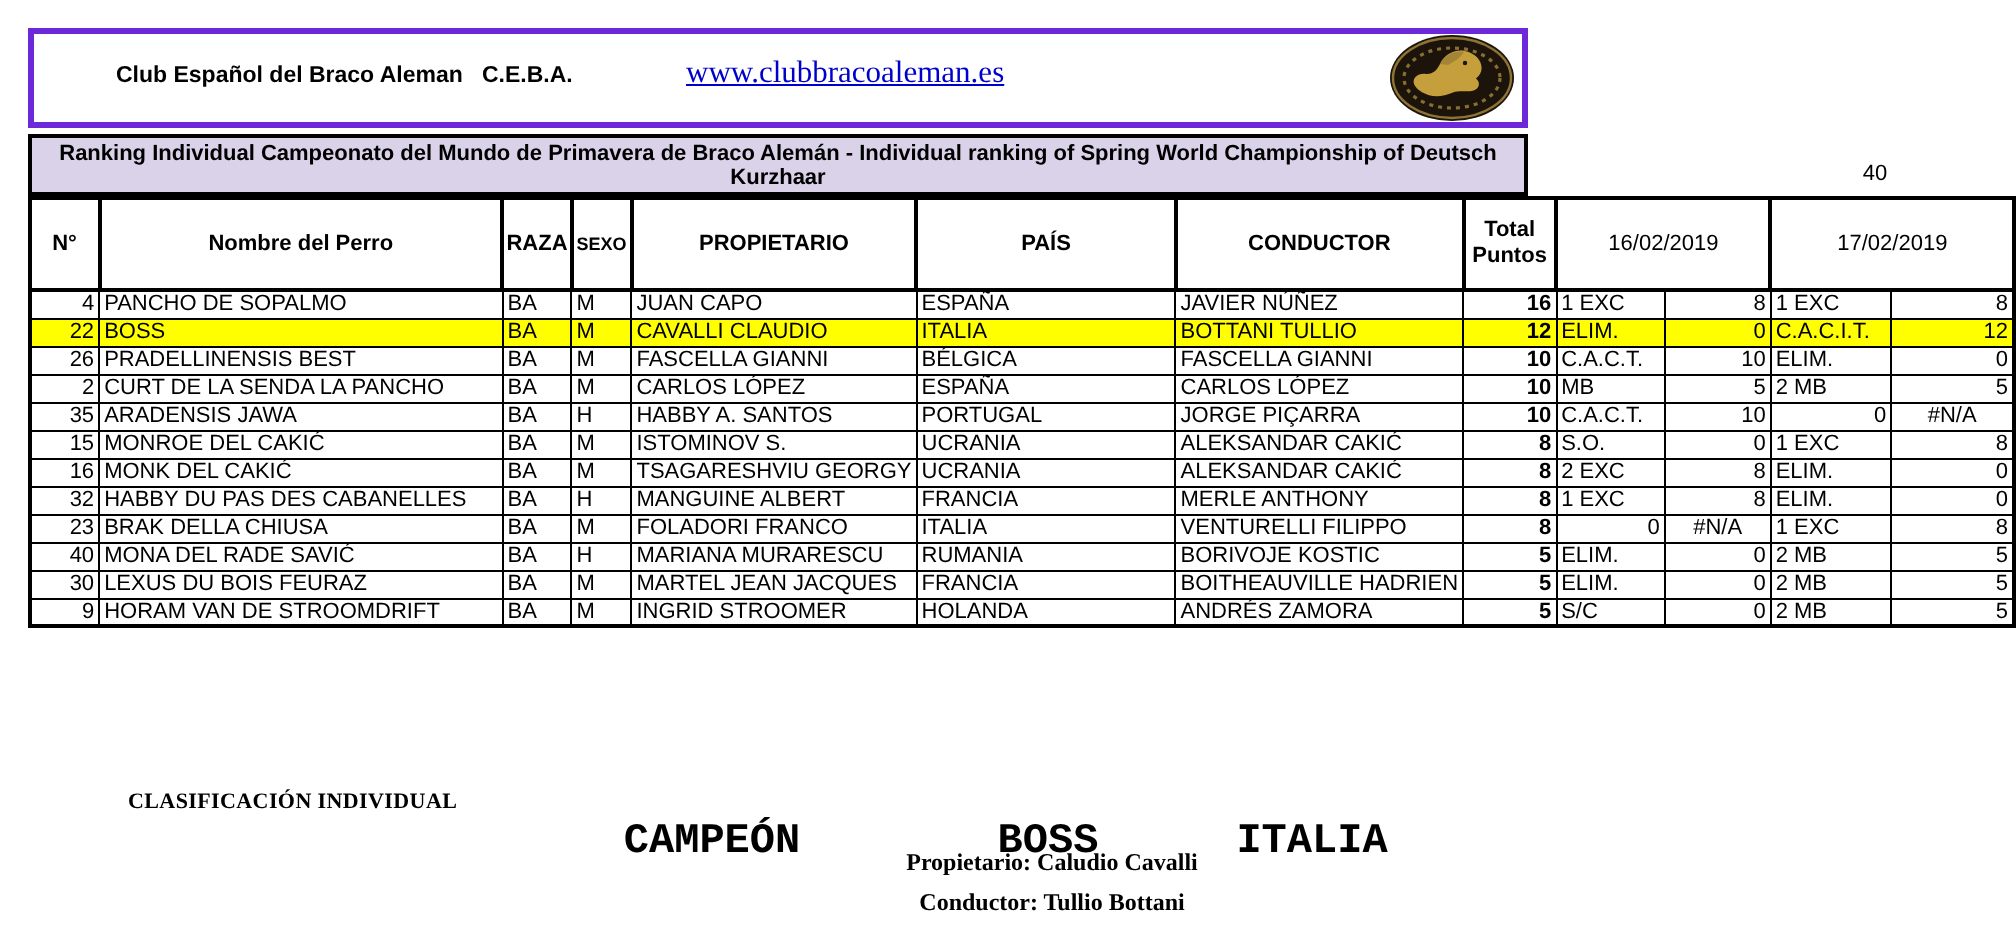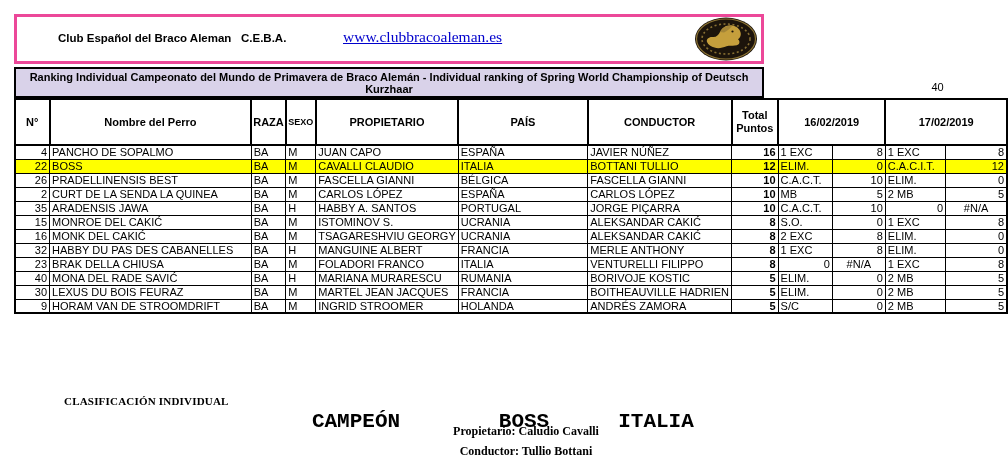--- a/index.html
+++ b/index.html
@@ -7,21 +7,21 @@
   }
   *{box-sizing:border-box;}
   html,body{margin:0;padding:0;background:#ffffff;}
   .page{
     position:relative; width:1008px; height:467px; background:#fff;
     font-family:"Liberation Sans", sans-serif; color:#000; overflow:hidden;
   }
   
   .top-box{
     position:absolute; left:14px; top:14px; width:750px; height:50px;
-    border:3px solid #ec4899; background:#fff;
+    border:3px solid #6d28d9; background:#fff;
   }
   .club-name{
     position:absolute; left:41px; top:15px; font-size:11.5px; font-weight:bold;
     white-space:pre;
   }
   .club-url{
     position:absolute; left:326px; top:11px;
     font-family:"Liberation Serif", serif; font-size:15.5px;
     color:var(--link); text-decoration:underline; cursor:pointer; white-space:pre;
   }
@@ -47,21 +47,21 @@
     position:absolute; left:14px; top:98px;
     border-collapse:collapse; table-layout:fixed;
     font-size:11px; border:2px solid #000;
   }
   table.ranking th{
     border:2px solid #000; font-weight:bold; text-align:center;
     vertical-align:middle; height:46px; padding:0 1px; background:#fff;
     font-size:11px; line-height:1.15; overflow:hidden;
   }
   table.ranking th.sexo{font-size:9px;}
-  table.ranking th.date{font-weight:bold;border-radius:16px;}
+  table.ranking th.date{font-weight:normal;border-radius:16px;}
   table.ranking td{
     border:1px solid #000; height:14px; padding:0 2px;
     white-space:nowrap; overflow:hidden; vertical-align:middle; background:#fff;
   }
   td.num{text-align:right; padding-right:3px;}
   td.txt{text-align:left;}
   td.total{font-weight:bold; text-align:right; padding-right:3px; border-left:2px solid #000;}
   td.res{text-align:left; border-left:1px solid #000;}
   td.grp{border-left:2px solid #000;}
   td.pts{text-align:right; padding-right:3px;}
@@ -179,21 +179,21 @@
       <td class="txt">BÉLGICA</td>
       <td class="txt">FASCELLA GIANNI</td>
       <td class="total">10</td>
       <td class="res grp dyn">C.A.C.T.</td>
       <td class="pts dyn" style="text-align: right;">10</td>
       <td class="res grp dyn">ELIM.</td>
       <td class="pts dyn" style="text-align: right;">0</td>
     </tr>
         <tr>
       <td class="num">2</td>
-      <td class="txt">CURT DE LA SENDA LA QUINEA</td>
+      <td class="txt">CURT DE LA SENDA LA PANCHO</td>
       <td class="txt">BA</td>
       <td class="txt">M</td>
       <td class="txt">CARLOS LÓPEZ</td>
       <td class="txt">ESPAÑA</td>
       <td class="txt">CARLOS LÓPEZ</td>
       <td class="total">10</td>
       <td class="res grp dyn">MB</td>
       <td class="pts dyn" style="text-align: right;">5</td>
       <td class="res grp dyn">2 MB</td>
       <td class="pts dyn" style="text-align: right;">5</td>

